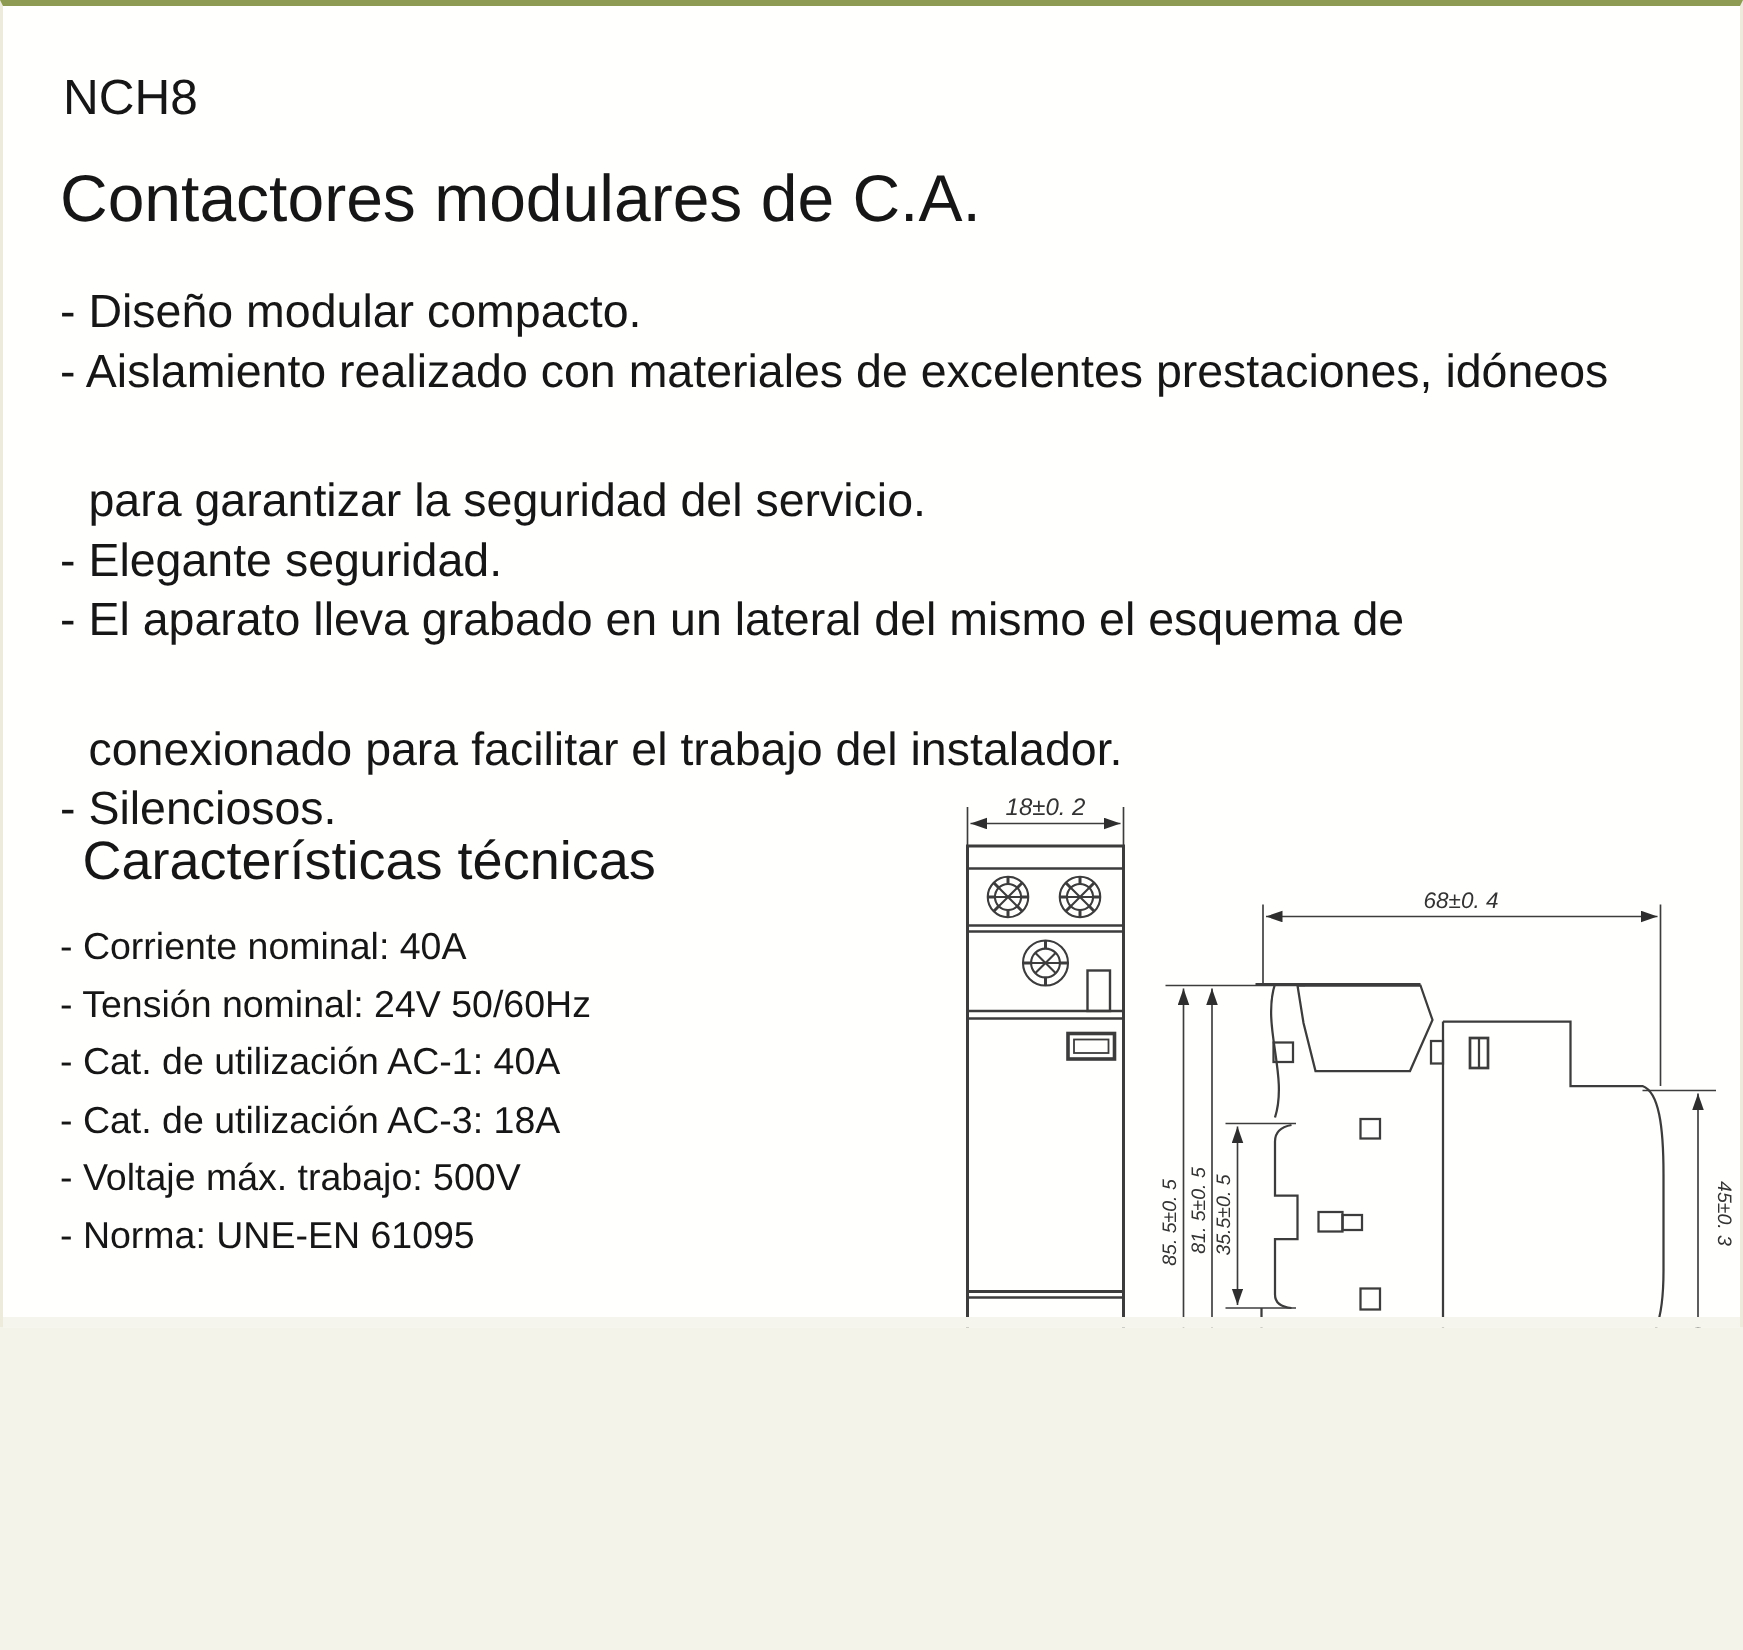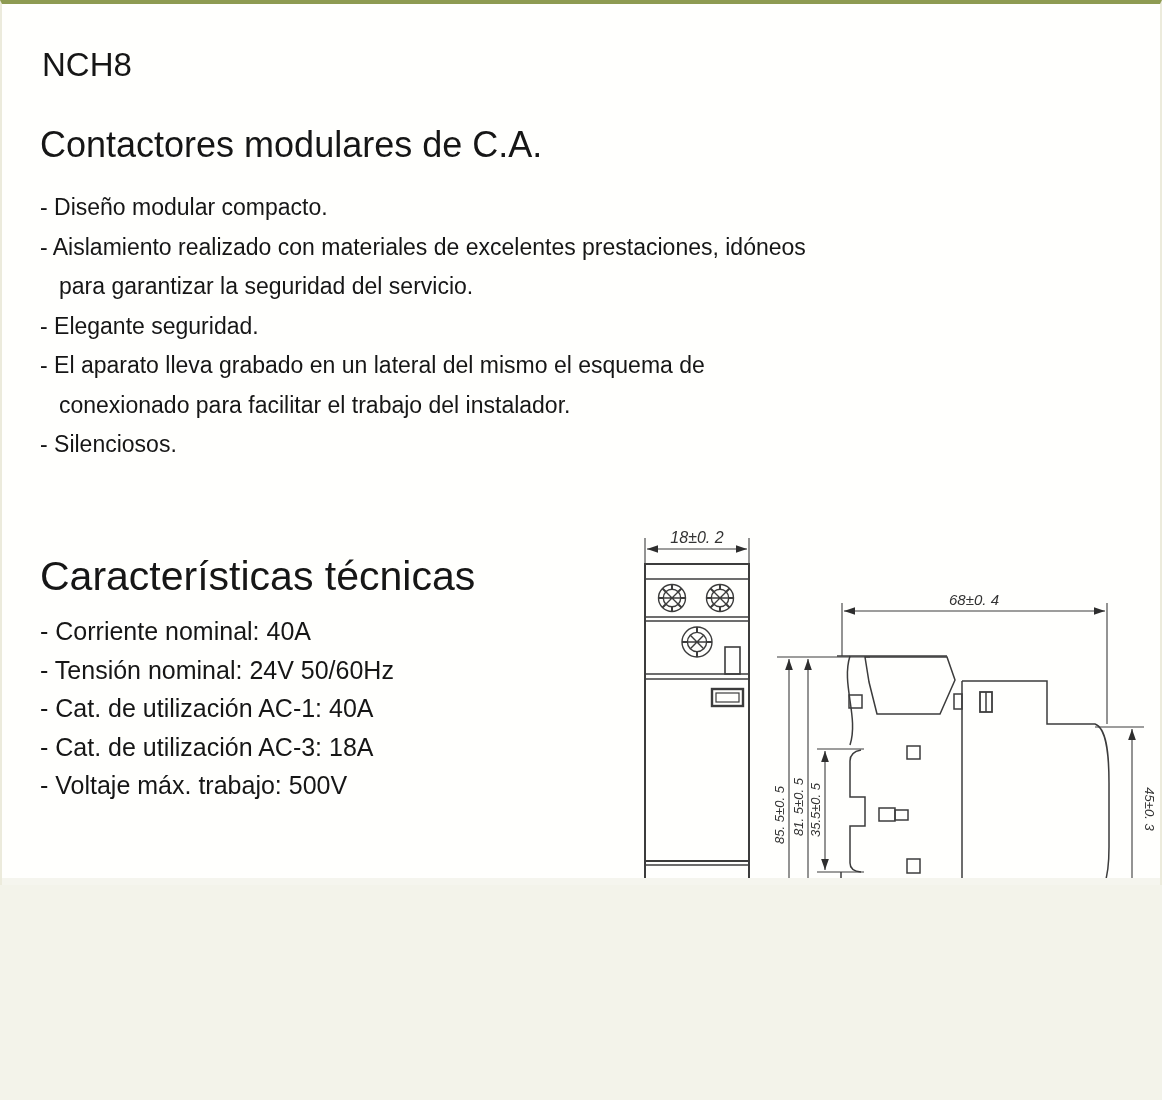--- a/index.html
+++ b/index.html
@@ -5,25 +5,25 @@
   html,body{margin:0;padding:0;background:#f3f3ea;}
   .page{
     position:relative;width:1162px;height:885px;margin:0 auto;
     background:#fffffd;box-sizing:border-box;overflow:hidden;
     border-top:4px solid #8e9b52;border-left:2px solid #ecebdc;border-right:2px solid #ecebdc;
     font-family:"Liberation Sans",sans-serif;color:#161616;
   }
   .bottom-strip{position:absolute;left:0;right:0;bottom:0;height:7px;background:#f5f5ee;}
   .abs{position:absolute;white-space:nowrap;}
   .model{left:40px;top:42px;font-size:33px;}
-  .title{left:38px;top:120px;font-size:36px;}
-  .features{left:38px;top:184px;font-size:23px;line-height:39.5px;}
+  .title{left:38px;top:104px;font-size:44px;}
+  .features{left:38px;top:184px;font-size:31px;line-height:39.5px;}
   .features div{white-space:nowrap;}
-  .features .cont{padding-left:19px;}
-  .specs-heading{left:38px;top:549px;font-size:41px;text-align:center;}
+  .features .cont{padding-left:19px;margin-top:47px;}
+  .specs-heading{left:53px;top:549px;font-size:36px;text-align:center;}
   .specs{left:38px;top:608px;font-size:25px;line-height:38.5px;}
   .specs div{white-space:nowrap;}
 
   
   .certs{position:absolute;left:37px;top:994px;display:grid;
          grid-template-columns:68px 68px 68px;grid-template-rows:43px 20px 33px;}
   .certs .cell{border:1px solid #b9b9b9;margin:-0.5px;display:flex;align-items:center;justify-content:center;}
   .certs .mark{background:#d4d4d4;}
   .certs .lbl{background:#fdfdfd;font-size:14px;color:#222;}
   .certs .flagcell{background:#fff;}
@@ -51,20 +51,21 @@
   </div>
 
   <div class="abs specs-heading">Características técnicas</div>
 
   <div class="abs specs">
     <div>- Corriente nominal: 40A</div>
     <div>- Tensión nominal: 24V 50/60Hz</div>
     <div>- Cat. de utilización AC-1: 40A</div>
     <div>- Cat. de utilización AC-3: 18A</div>
     <div>- Voltaje máx. trabajo: 500V</div>
+    <div>- Norma: UNE-EN 61095</div>
   </div>
 
   <svg class="drawing" width="552" height="560" viewBox="0 0 552 560">
     <defs>
       <marker id="arr" markerWidth="11" markerHeight="8" refX="10" refY="3.5" orient="auto-start-reverse">
         <path d="M0,0 L10,3.5 L0,7 Z" fill="#2e2e2e"></path>
       </marker>
     </defs>
 
     <g stroke="#3c3c3c" fill="none" stroke-width="1.6">

